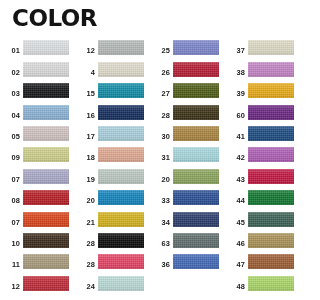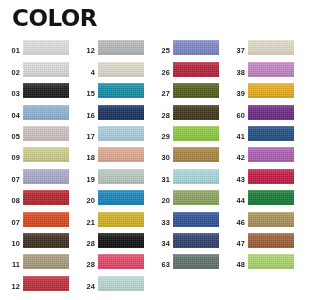--- a/index.html
+++ b/index.html
@@ -226,24 +226,20 @@
         </div>
         <div class="swatch-row">
           <div class="sw-label">27</div>
           <div class="sw-chip" style="background-color: rgb(78, 92, 23);"></div>
         </div>
         <div class="swatch-row">
           <div class="sw-label">28</div>
           <div class="sw-chip" style="background-color: rgb(59, 50, 23);"></div>
         </div>
         <div class="swatch-row">
-          <div class="sw-label">29</div>
-          <div class="sw-chip" style="background-color: rgb(139, 200, 63);"></div>
-        </div>
-        <div class="swatch-row">
           <div class="sw-label">30</div>
           <div class="sw-chip" style="background-color: rgb(168, 131, 64);"></div>
         </div>
         <div class="swatch-row">
           <div class="sw-label">31</div>
           <div class="sw-chip" style="background-color: rgb(165, 214, 220);"></div>
         </div>
         <div class="swatch-row">
           <div class="sw-label">20</div>
           <div class="sw-chip" style="background-color: rgb(138, 163, 93);"></div>
@@ -253,20 +249,24 @@
           <div class="sw-chip" style="background-color: rgb(42, 78, 146);"></div>
         </div>
         <div class="swatch-row">
           <div class="sw-label">34</div>
           <div class="sw-chip" style="background-color: rgb(43, 59, 107);"></div>
         </div>
         <div class="swatch-row">
           <div class="sw-label">63</div>
           <div class="sw-chip" style="background-color: rgb(94, 110, 108);"></div>
         </div>
+        <div class="swatch-row">
+          <div class="sw-label">36</div>
+          <div class="sw-chip" style="background-color: rgb(66, 104, 180);"></div>
+        </div>
       </div>
       <div class="col">
         <div class="swatch-row">
           <div class="sw-label">37</div>
           <div class="sw-chip" style="background-color: rgb(220, 217, 196);"></div>
         </div>
         <div class="swatch-row">
           <div class="sw-label">38</div>
           <div class="sw-chip" style="background-color: rgb(194, 131, 196);"></div>
         </div>
@@ -288,20 +288,24 @@
         </div>
         <div class="swatch-row">
           <div class="sw-label">43</div>
           <div class="sw-chip" style="background-color: rgb(194, 22, 65);"></div>
         </div>
         <div class="swatch-row">
           <div class="sw-label">44</div>
           <div class="sw-chip" style="background-color: rgb(16, 119, 47);"></div>
         </div>
         <div class="swatch-row">
+          <div class="sw-label">45</div>
+          <div class="sw-chip" style="background-color: rgb(59, 97, 85);"></div>
+        </div>
+        <div class="swatch-row">
           <div class="sw-label">46</div>
           <div class="sw-chip" style="background-color: rgb(168, 144, 84);"></div>
         </div>
         <div class="swatch-row">
           <div class="sw-label">47</div>
           <div class="sw-chip" style="background-color: rgb(156, 92, 51);"></div>
         </div>
         <div class="swatch-row">
           <div class="sw-label">48</div>
           <div class="sw-chip" style="background-color: rgb(168, 212, 102);"></div>

